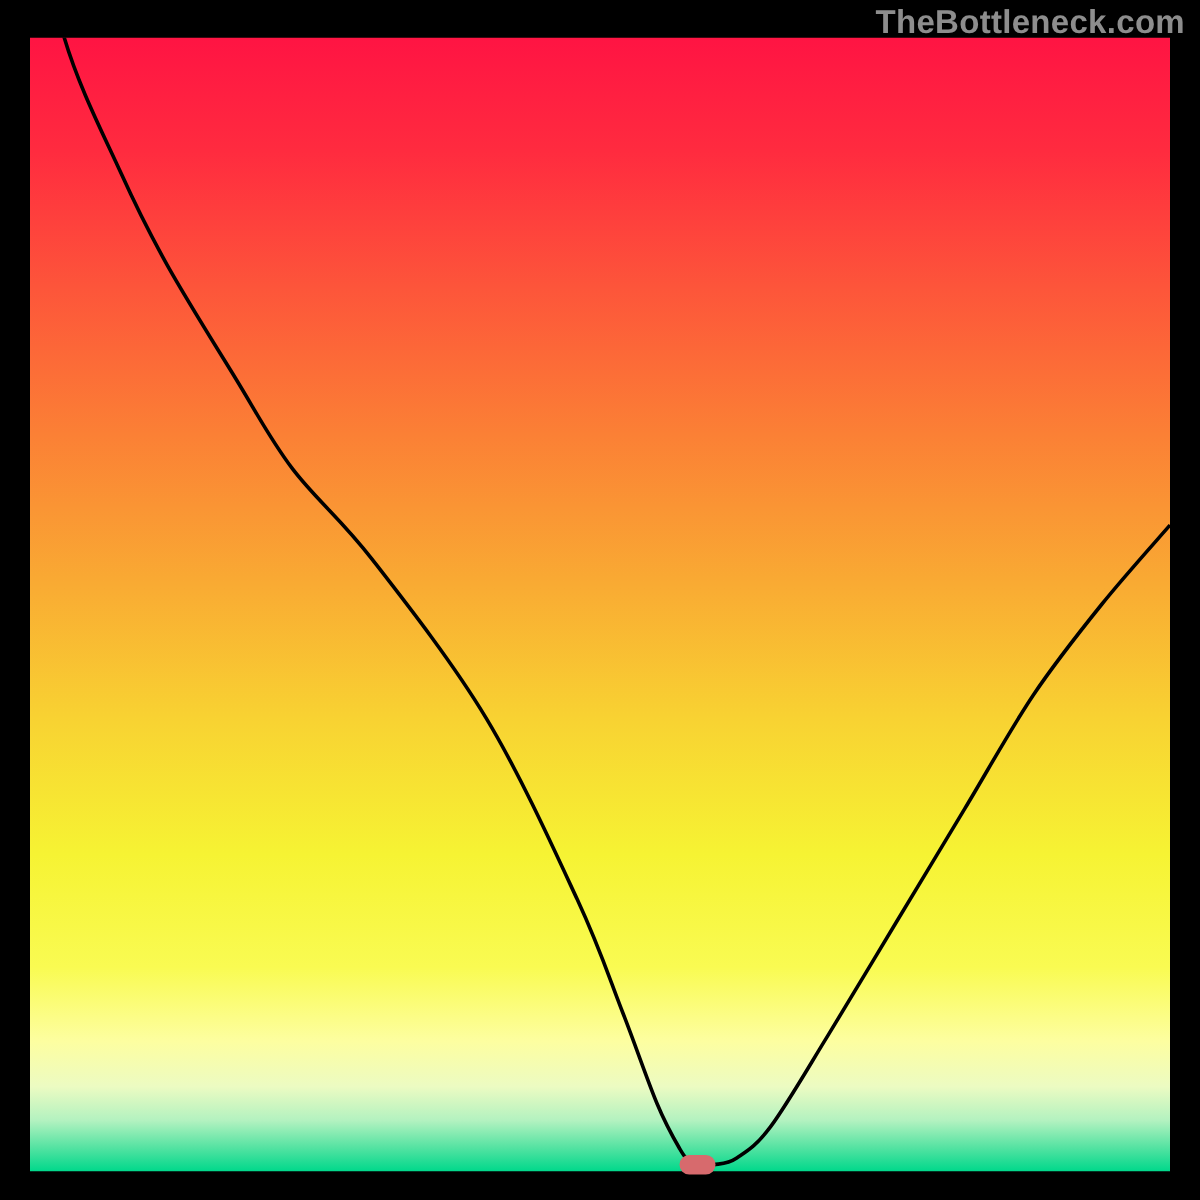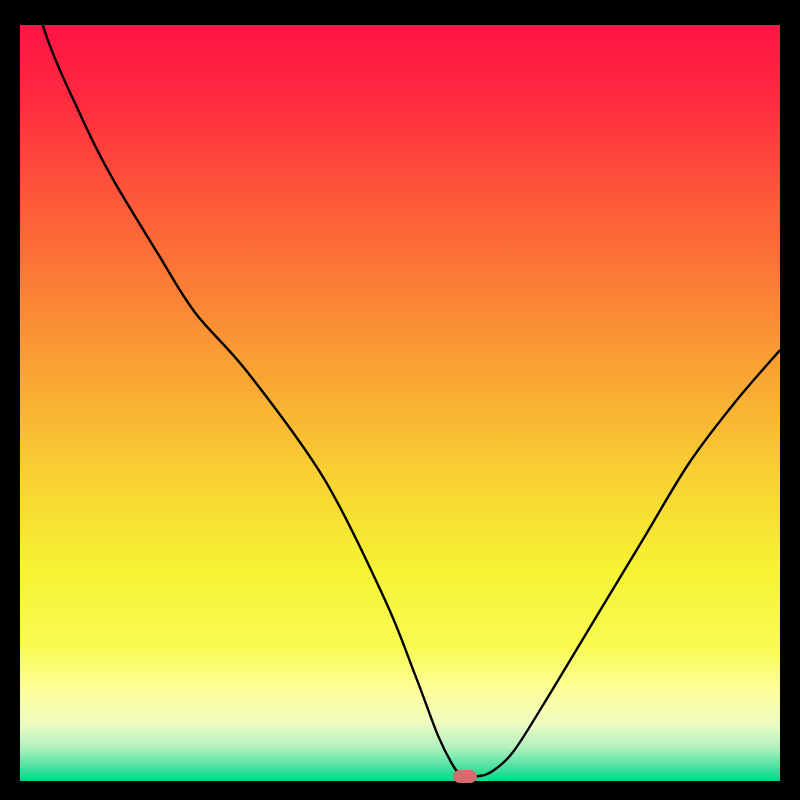--- a/index.html
+++ b/index.html
@@ -45,20 +45,21 @@
     width: 24px;
     height: 13px;
     border-radius: 7px;
     background: #d76a6d;
   }
 </style>
 </head>
 <body>
 <div class="frame">
 
+  <div class="watermark">TheBottleneck.com</div>
 
   <div class="plot">
     <svg id="chart-svg" viewBox="0 0 760 756" preserveAspectRatio="none">
       <defs>
         <linearGradient id="bg-grad" x1="0" y1="0" x2="0" y2="1">
             <stop offset="0.00%" stop-color="#ff1443"></stop>
             <stop offset="10.00%" stop-color="#ff2b3f"></stop>
             <stop offset="22.00%" stop-color="#fd553a"></stop>
             <stop offset="35.00%" stop-color="#fb8035"></stop>
             <stop offset="48.00%" stop-color="#f9aa33"></stop>

